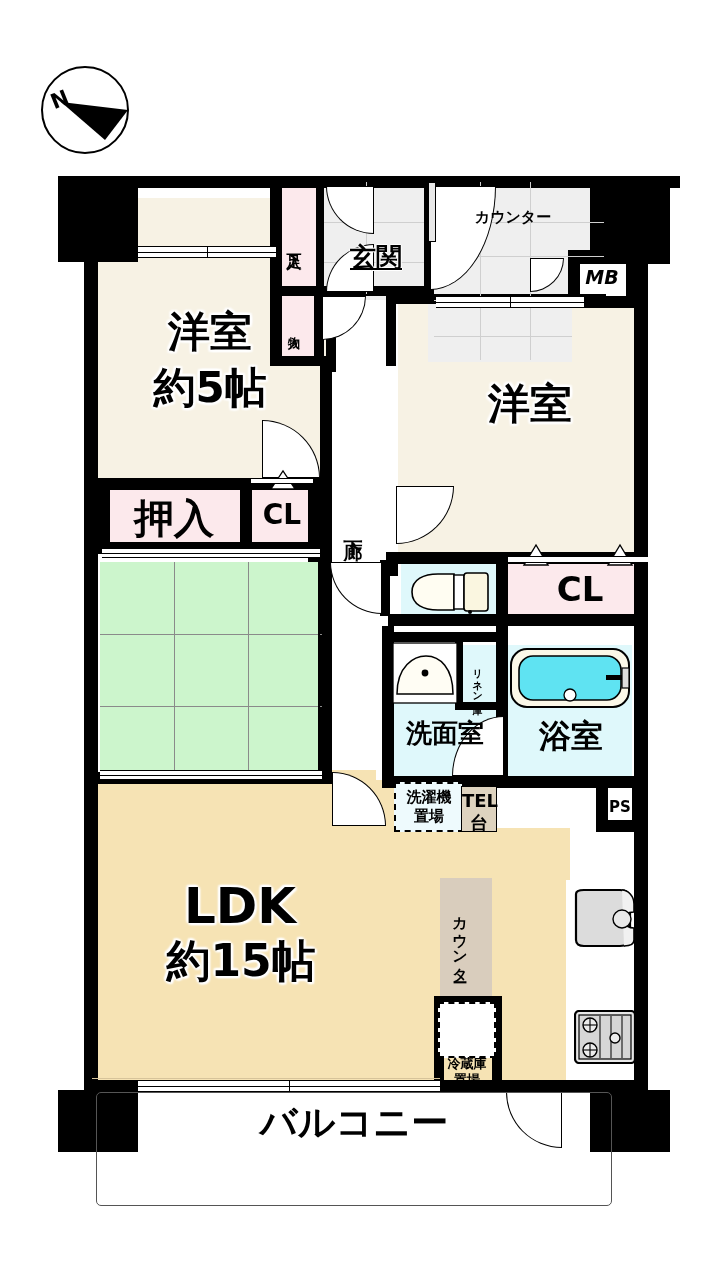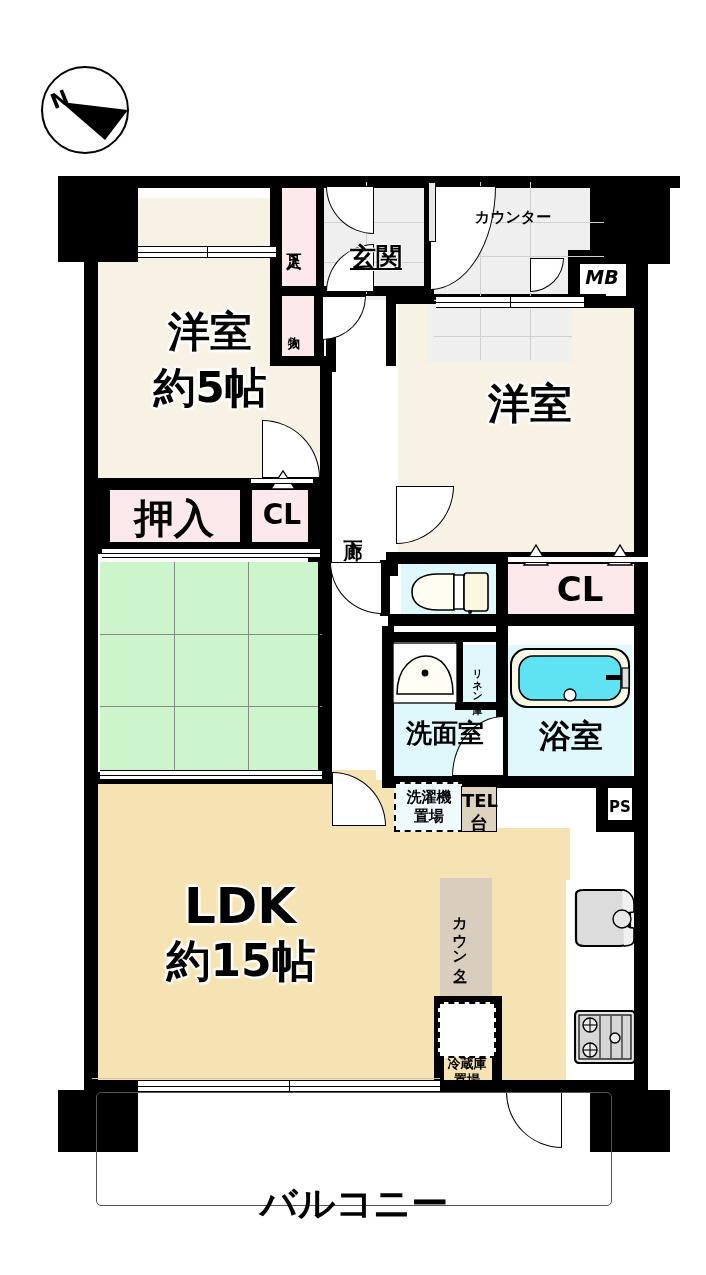--- a/index.html
+++ b/index.html
@@ -349,15 +349,15 @@
 
   <div class="label" style="left:396px; top:788px; width:66px; font-size:15px; font-weight:bold; line-height:1.25;">洗濯機
 置場</div>
   <div class="label" style="left:462px; top:790px; width:34px; font-size:18px; font-weight:bold; line-height:1.2;">TEL
 台</div>
 
   <div class="label xs vert" style="left:452px; top:890px; height:100px;">カウンター</div>
   <div class="label" style="left:438px; top:1010px; width:58px; font-size:13px; font-weight:bold; line-height:1.25;margin-top:46px;">冷蔵庫
 置場</div>
 
-  <div class="label" style="left:184px; top:1185px; width:340px; font-size:37px; font-weight:bold;text-align:center;">バルコニー</div>
+  <div class="label" style="left:184px; top:1104px; width:340px; font-size:37px; font-weight:bold;text-align:center;">バルコニー</div>
 
 </div>
 
 </body></html>

